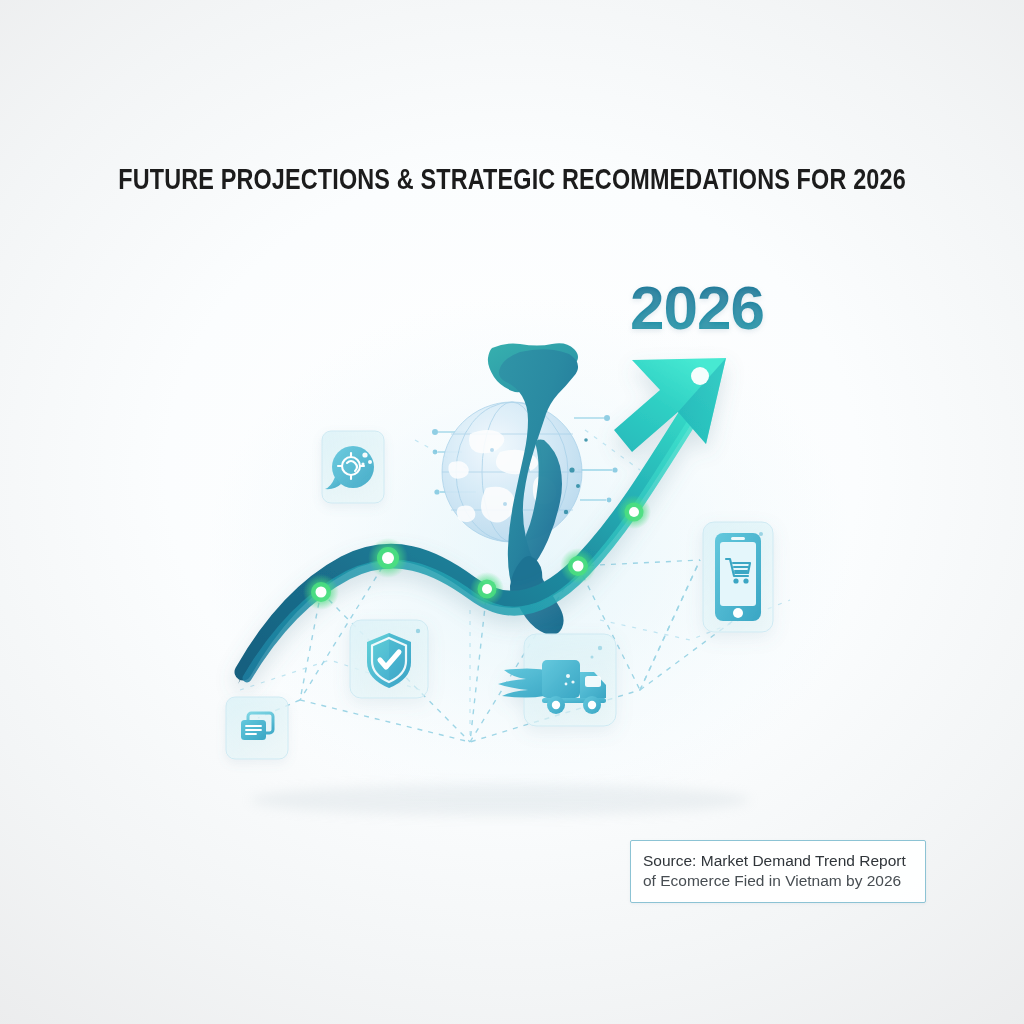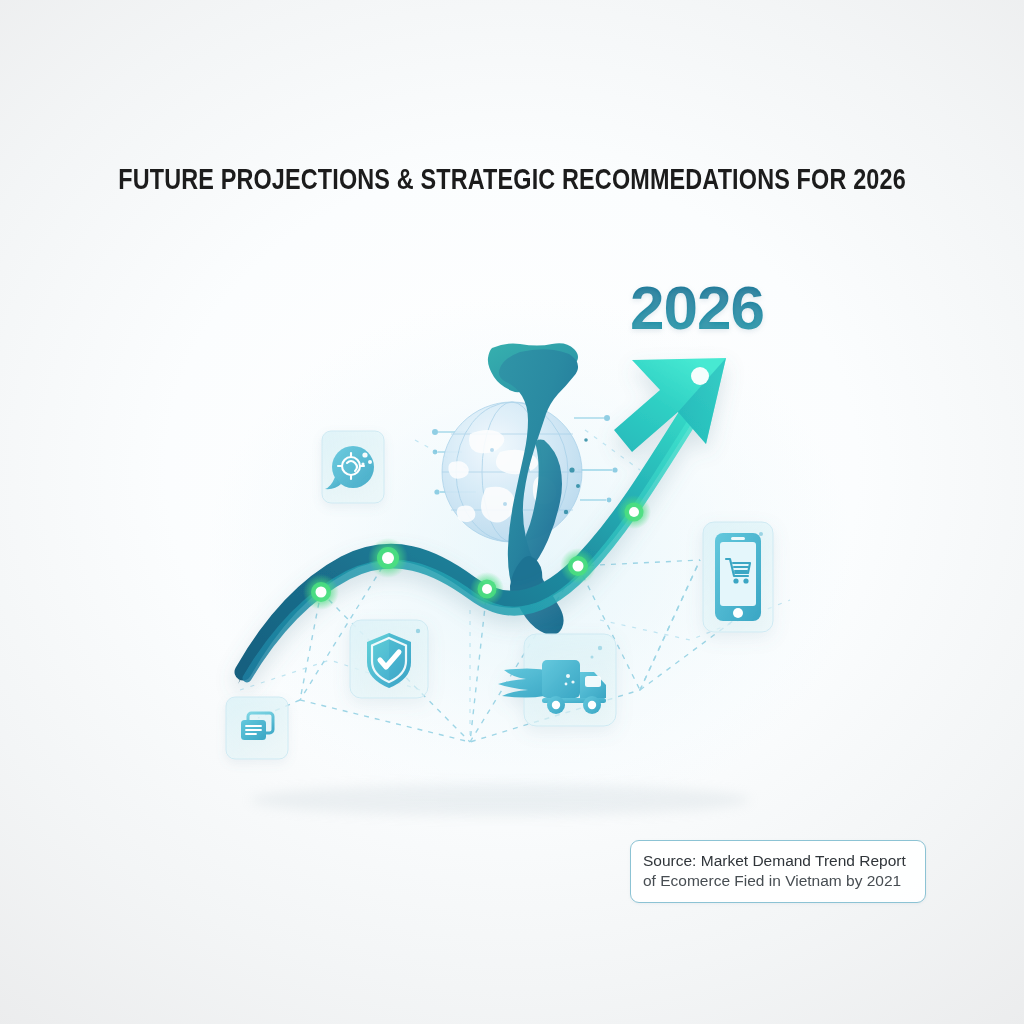--- a/index.html
+++ b/index.html
@@ -80,21 +80,21 @@
   
   .source-box {
     position: absolute;
     left: 630px;
     top: 840px;
     width: 296px;
     box-sizing: border-box;
     padding: 10px 12px 11px 12px;
     background: rgba(255,255,255,0.92);
     border: 1px solid #8cc3d4;
-    border-radius: 9px;
+    border-radius: 2px;
     box-shadow: 0 1px 3px rgba(120,150,165,0.10);
   }
   .source-line {
     font-family: "Liberation Sans", sans-serif;
     font-size: 15.5px;
     line-height: 20px;
     color: #30353a;
     white-space: nowrap;
   }
   .source-line.dim { color: #474d52; }
@@ -440,16 +440,16 @@
     </g>
 
   </svg>
 
   <div class="title">FUTURE PROJECTIONS &amp; STRATEGIC RECOMMEDATIONS FOR 2026</div>
 
   <div class="year">2026</div>
 
   <div class="source-box">
     <div class="source-line">Source: Market Demand Trend Report</div>
-    <div class="source-line dim">of Ecomerce Fied in Vietnam by 2021</div>
+    <div class="source-line dim">of Ecomerce Fied in Vietnam by 2026</div>
   </div>
 
 </div>
 
 </body></html>

